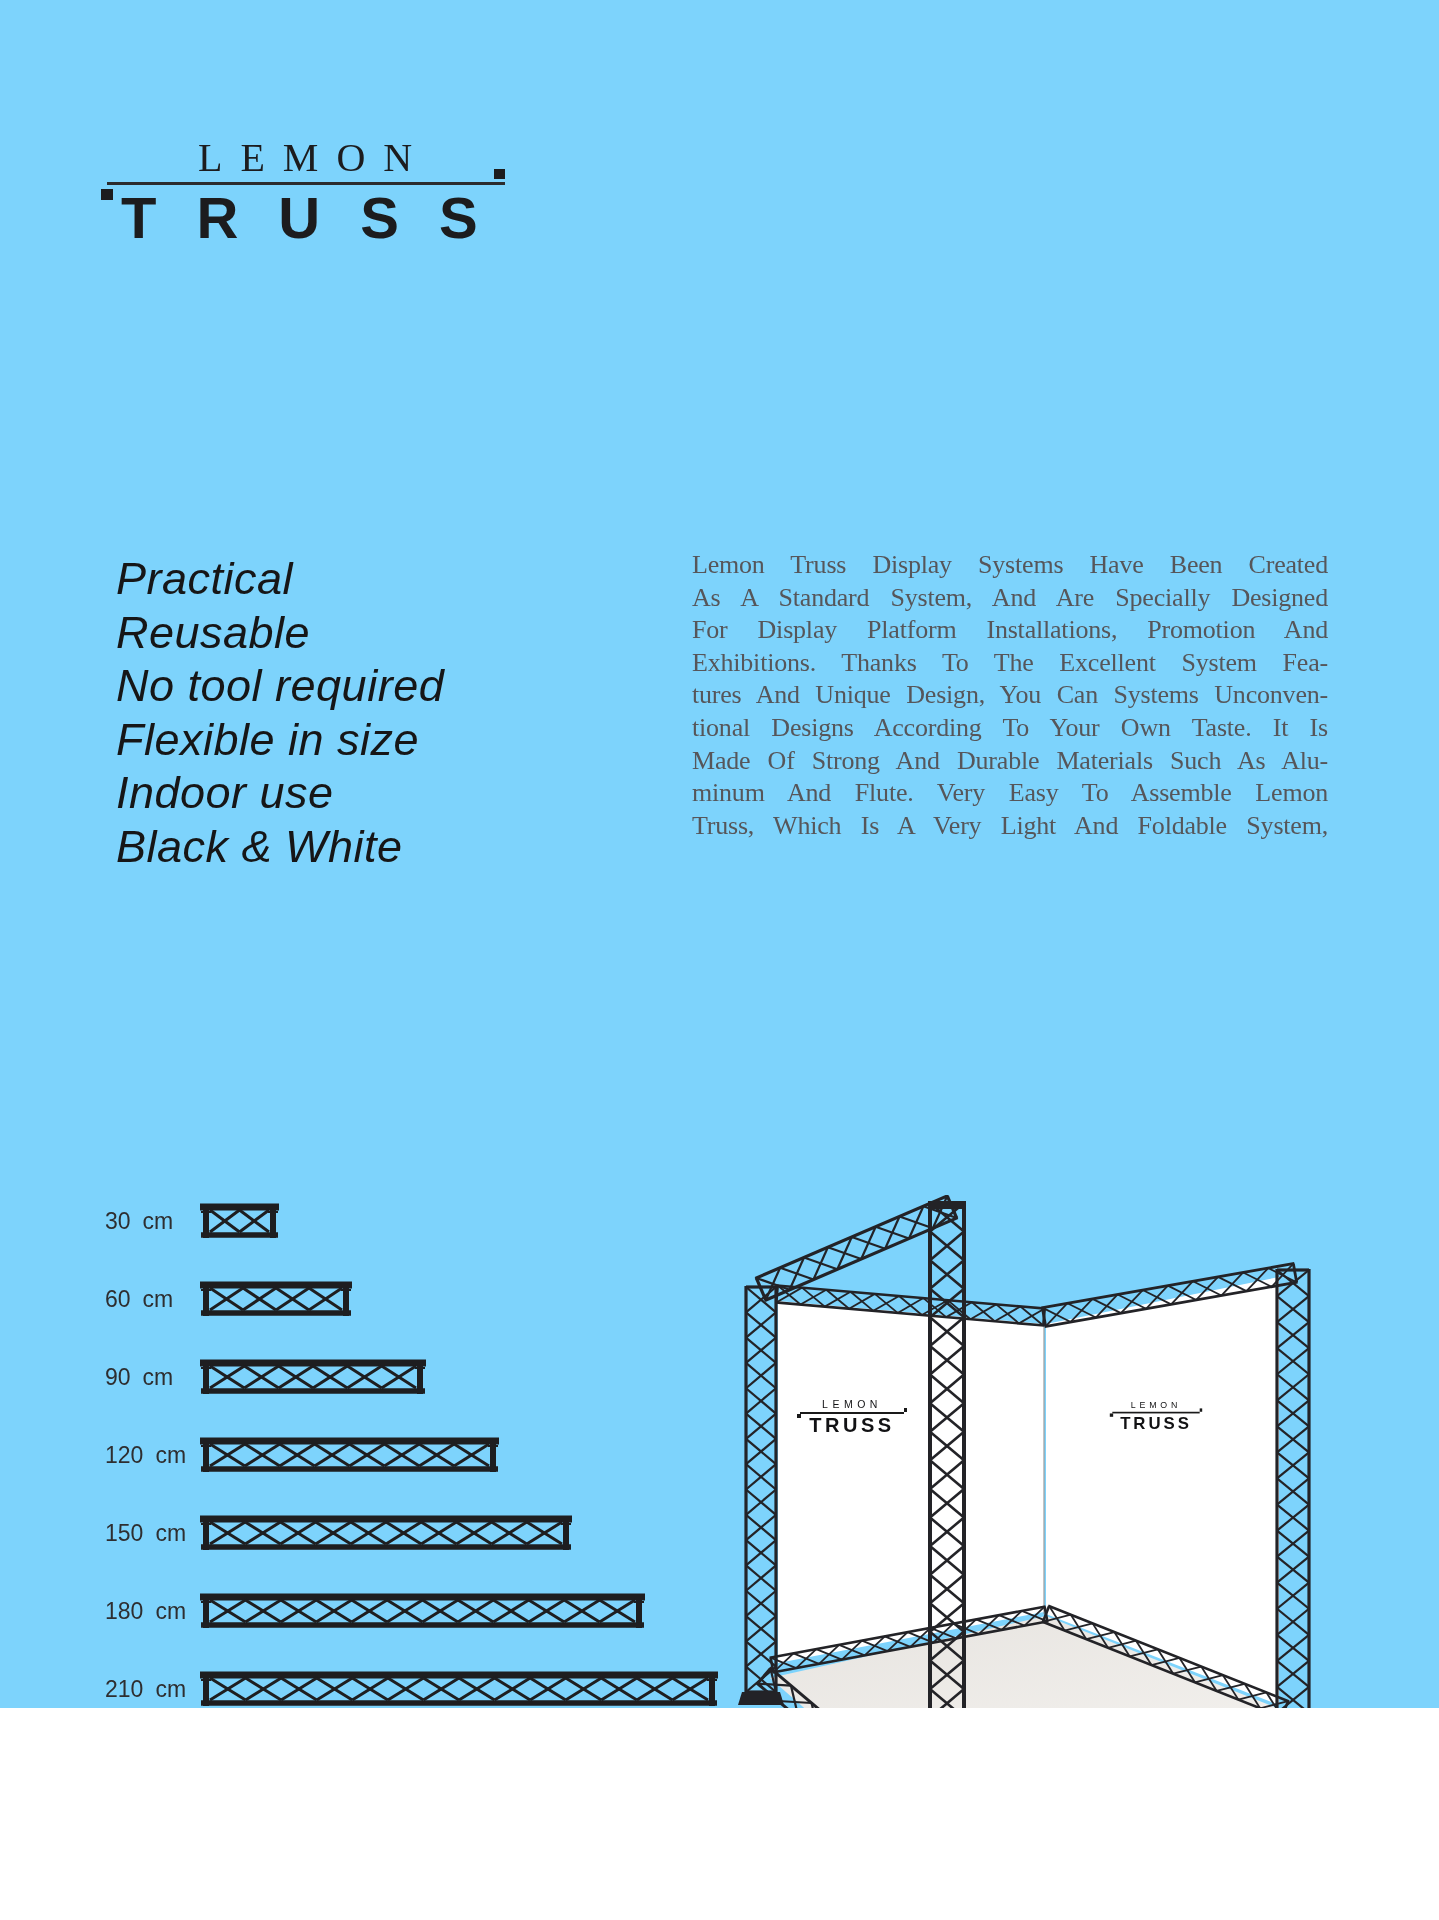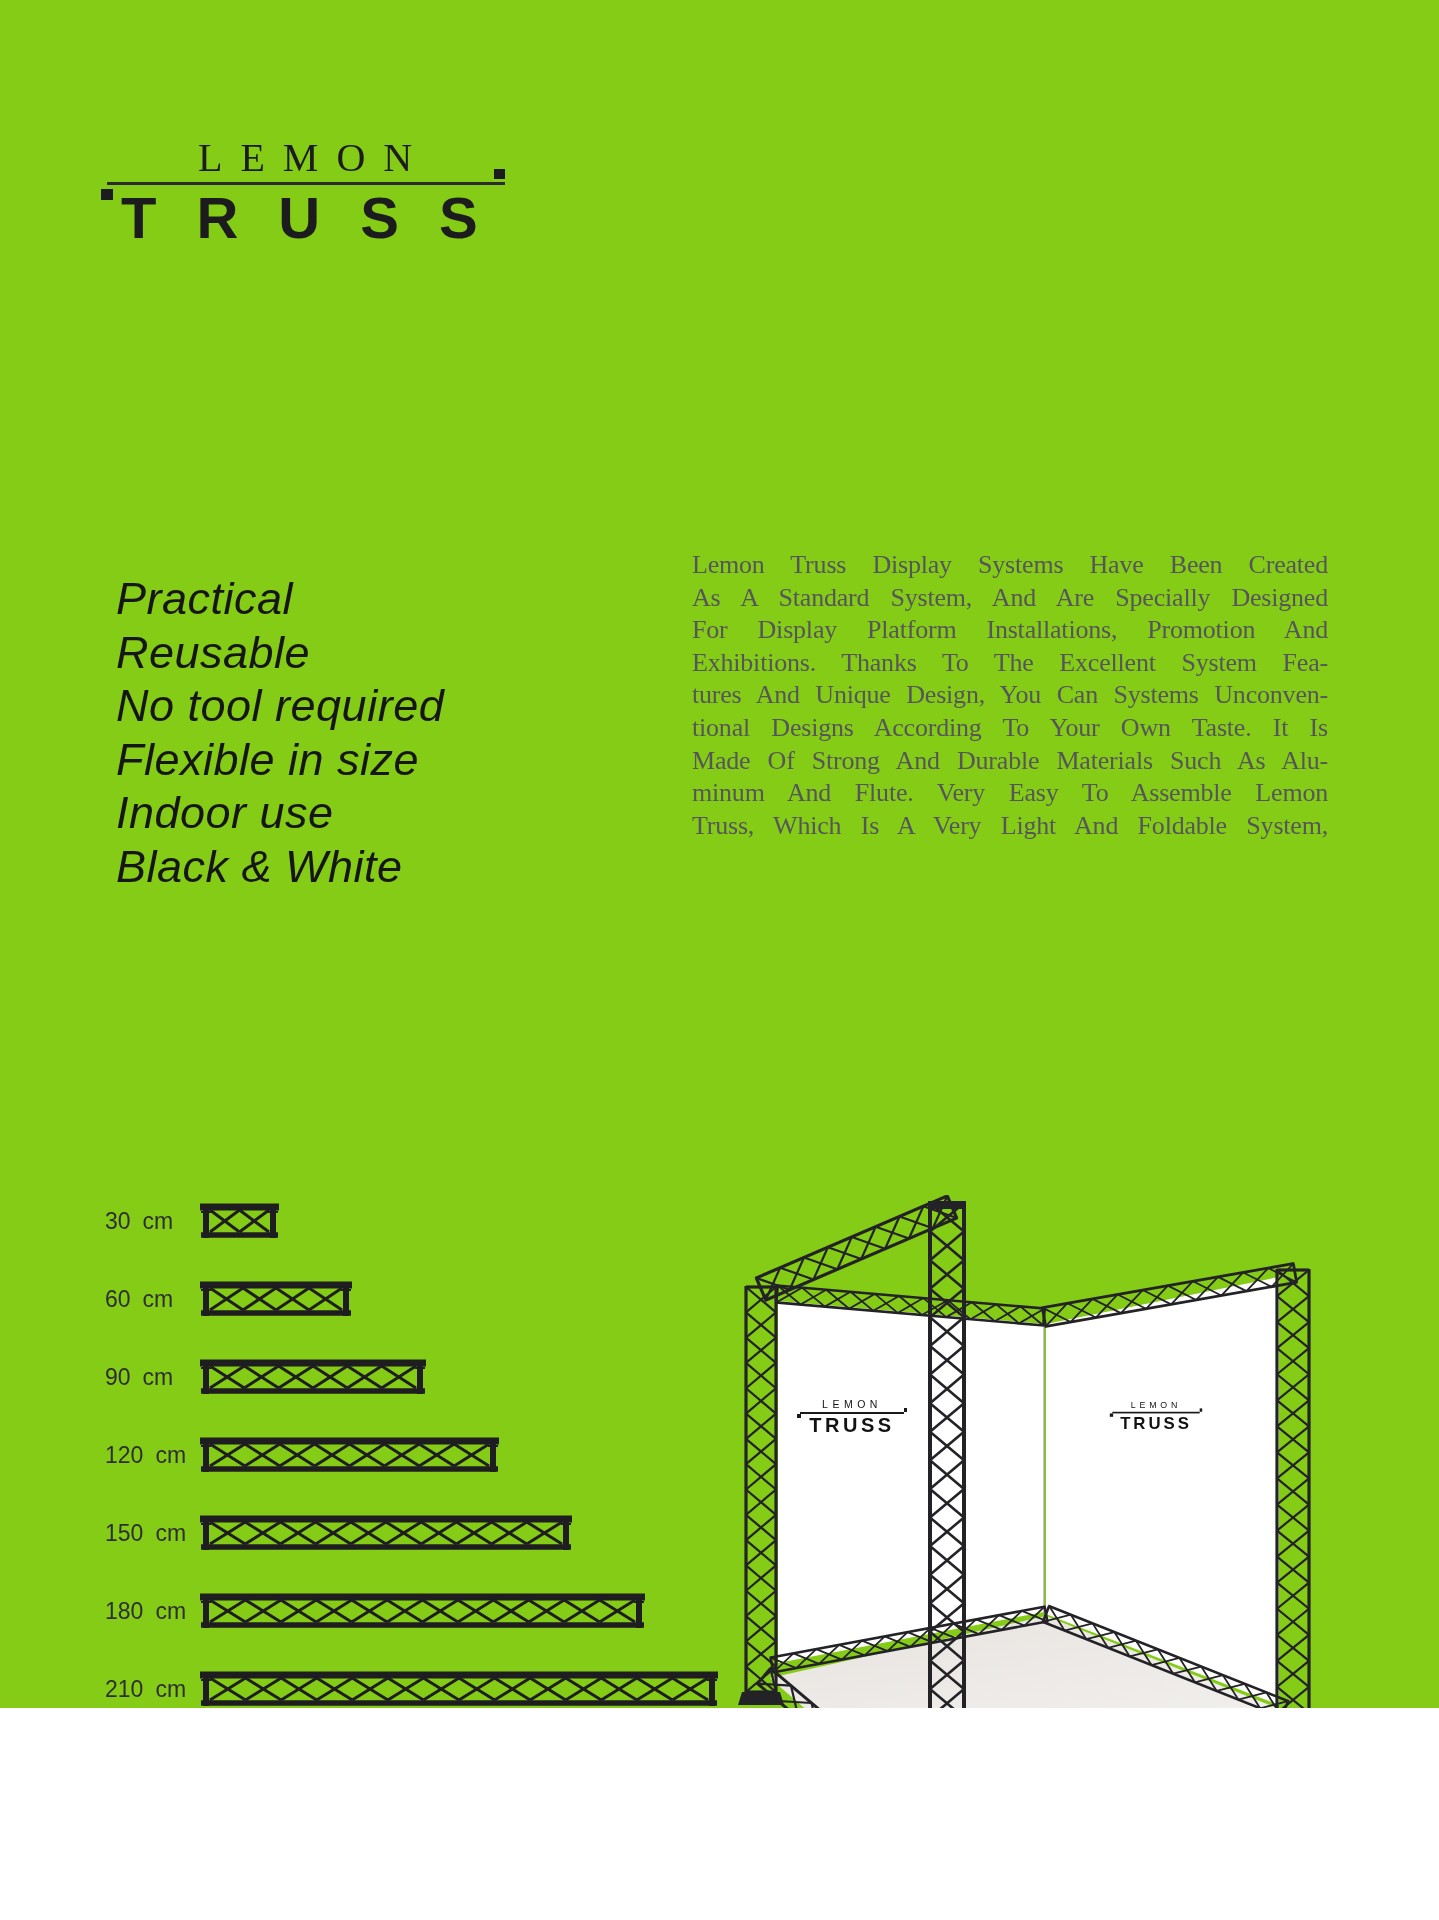--- a/index.html
+++ b/index.html
@@ -1,17 +1,17 @@
 <!DOCTYPE html>
 <html><head>
 <meta charset="utf-8">
 <style>
   html,body{margin:0;padding:0;background:#ffffff;}
   .page{
-    position:relative;width:1439px;height:1708px;background:#84cc16;overflow:hidden;
+    position:relative;width:1439px;height:1708px;background:#7dd3fc;overflow:hidden;
     font-family:"Liberation Sans",sans-serif;color:#1a1a1a;
   }
 
   
   .logo{position:absolute;left:0;top:0;width:560px;height:260px;}
   .logo-lemon{
     position:absolute;left:198px;top:134px;
     font-family:"Liberation Serif",serif;font-size:40px;letter-spacing:18px;
     color:#1c1c1e;white-space:nowrap;
   }
@@ -20,21 +20,21 @@
   .logo-tick-left{position:absolute;left:101px;top:189px;width:12px;height:11px;background:#1c1c1e;}
   .logo-truss{
     position:absolute;left:121px;top:184px;
     font-size:58px;font-weight:bold;letter-spacing:40px;color:#1c1c1e;white-space:nowrap;
   }
 
   
   .features{
     position:absolute;left:116px;top:552px;
     font-size:45px;line-height:53.5px;font-style:italic;color:#161617;
-    letter-spacing:.5px;white-space:nowrap;margin-top:20px;
+    letter-spacing:.5px;white-space:nowrap;
   }
 
   
   .intro{
     position:absolute;left:692px;top:549px;width:636px;
     font-size:26px;line-height:32.6px;color:#56565a;letter-spacing:-.2px;font-family:Liberation Serif, serif;
   }
   .intro .line{text-align:justify;text-align-last:justify;white-space:normal;}
 
   

